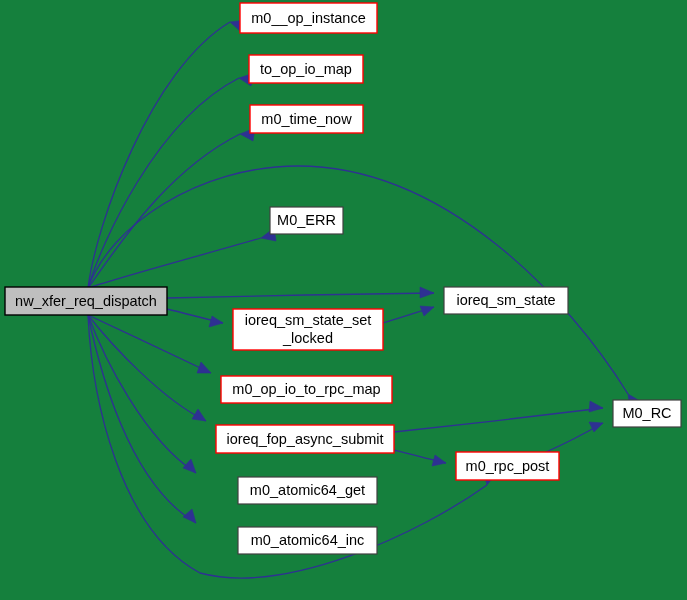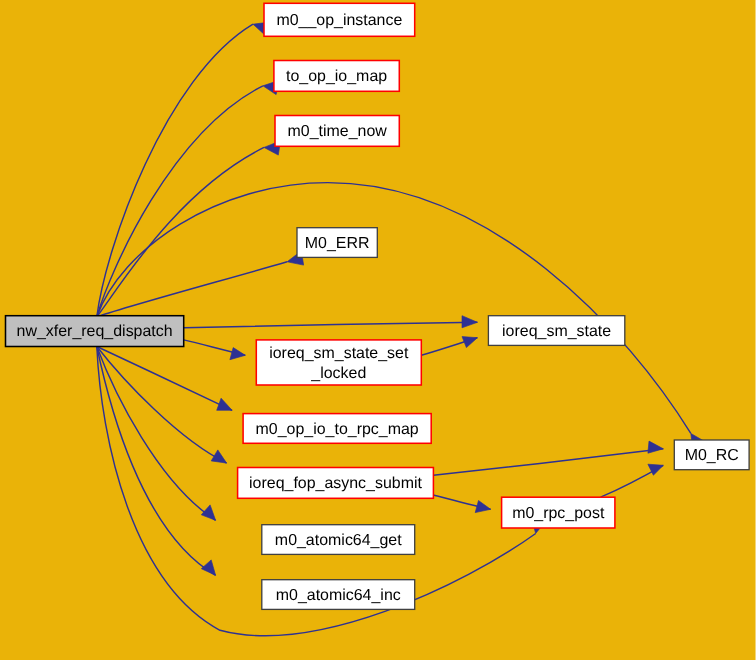--- a/index.html
+++ b/index.html
@@ -4,21 +4,21 @@
 <style>
   html, body {
     margin: 0;
     padding: 0;
     background: #ffffff;
   }
   #graph-root {
     position: relative;
     width: 687px;
     height: 600px;
-    background: #eab308;
+    background: #15803d;
     font-family: "Liberation Sans", sans-serif;
     overflow: hidden;
   }
   svg.callgraph {
     display: block;
     width: 687px;
     height: 600px;
   }
   .node-box {
     fill: #ffffff;

